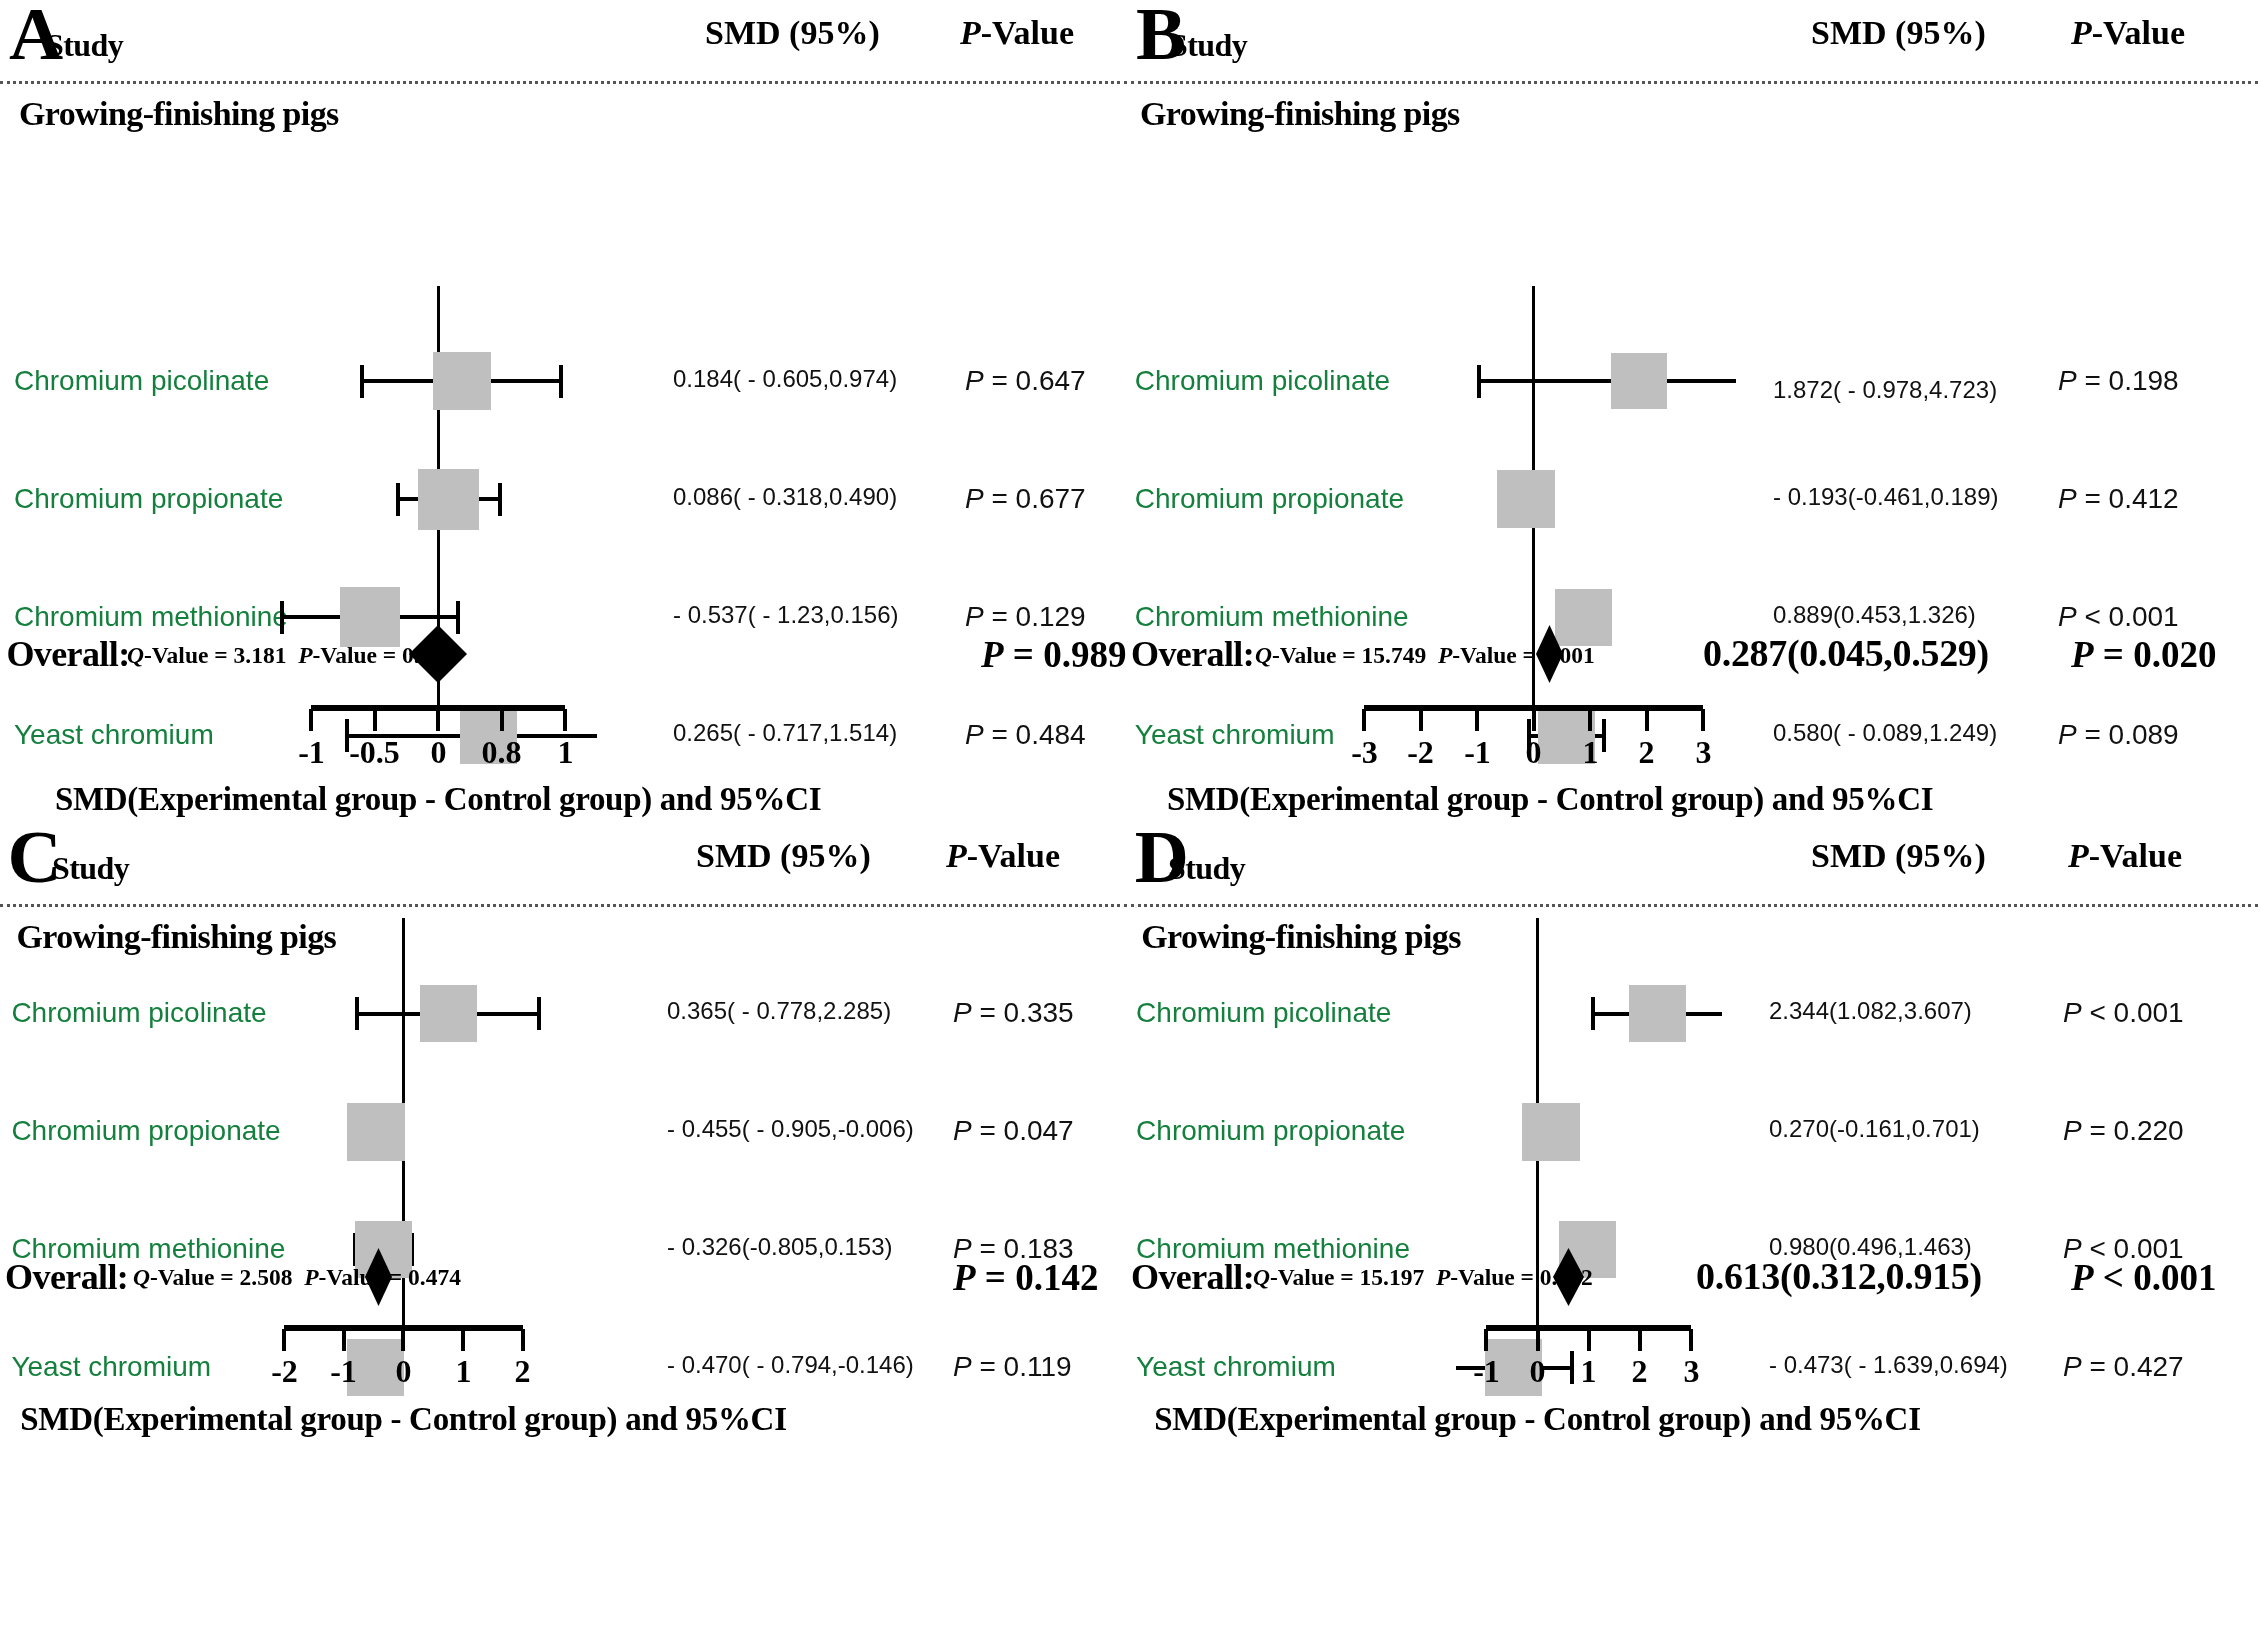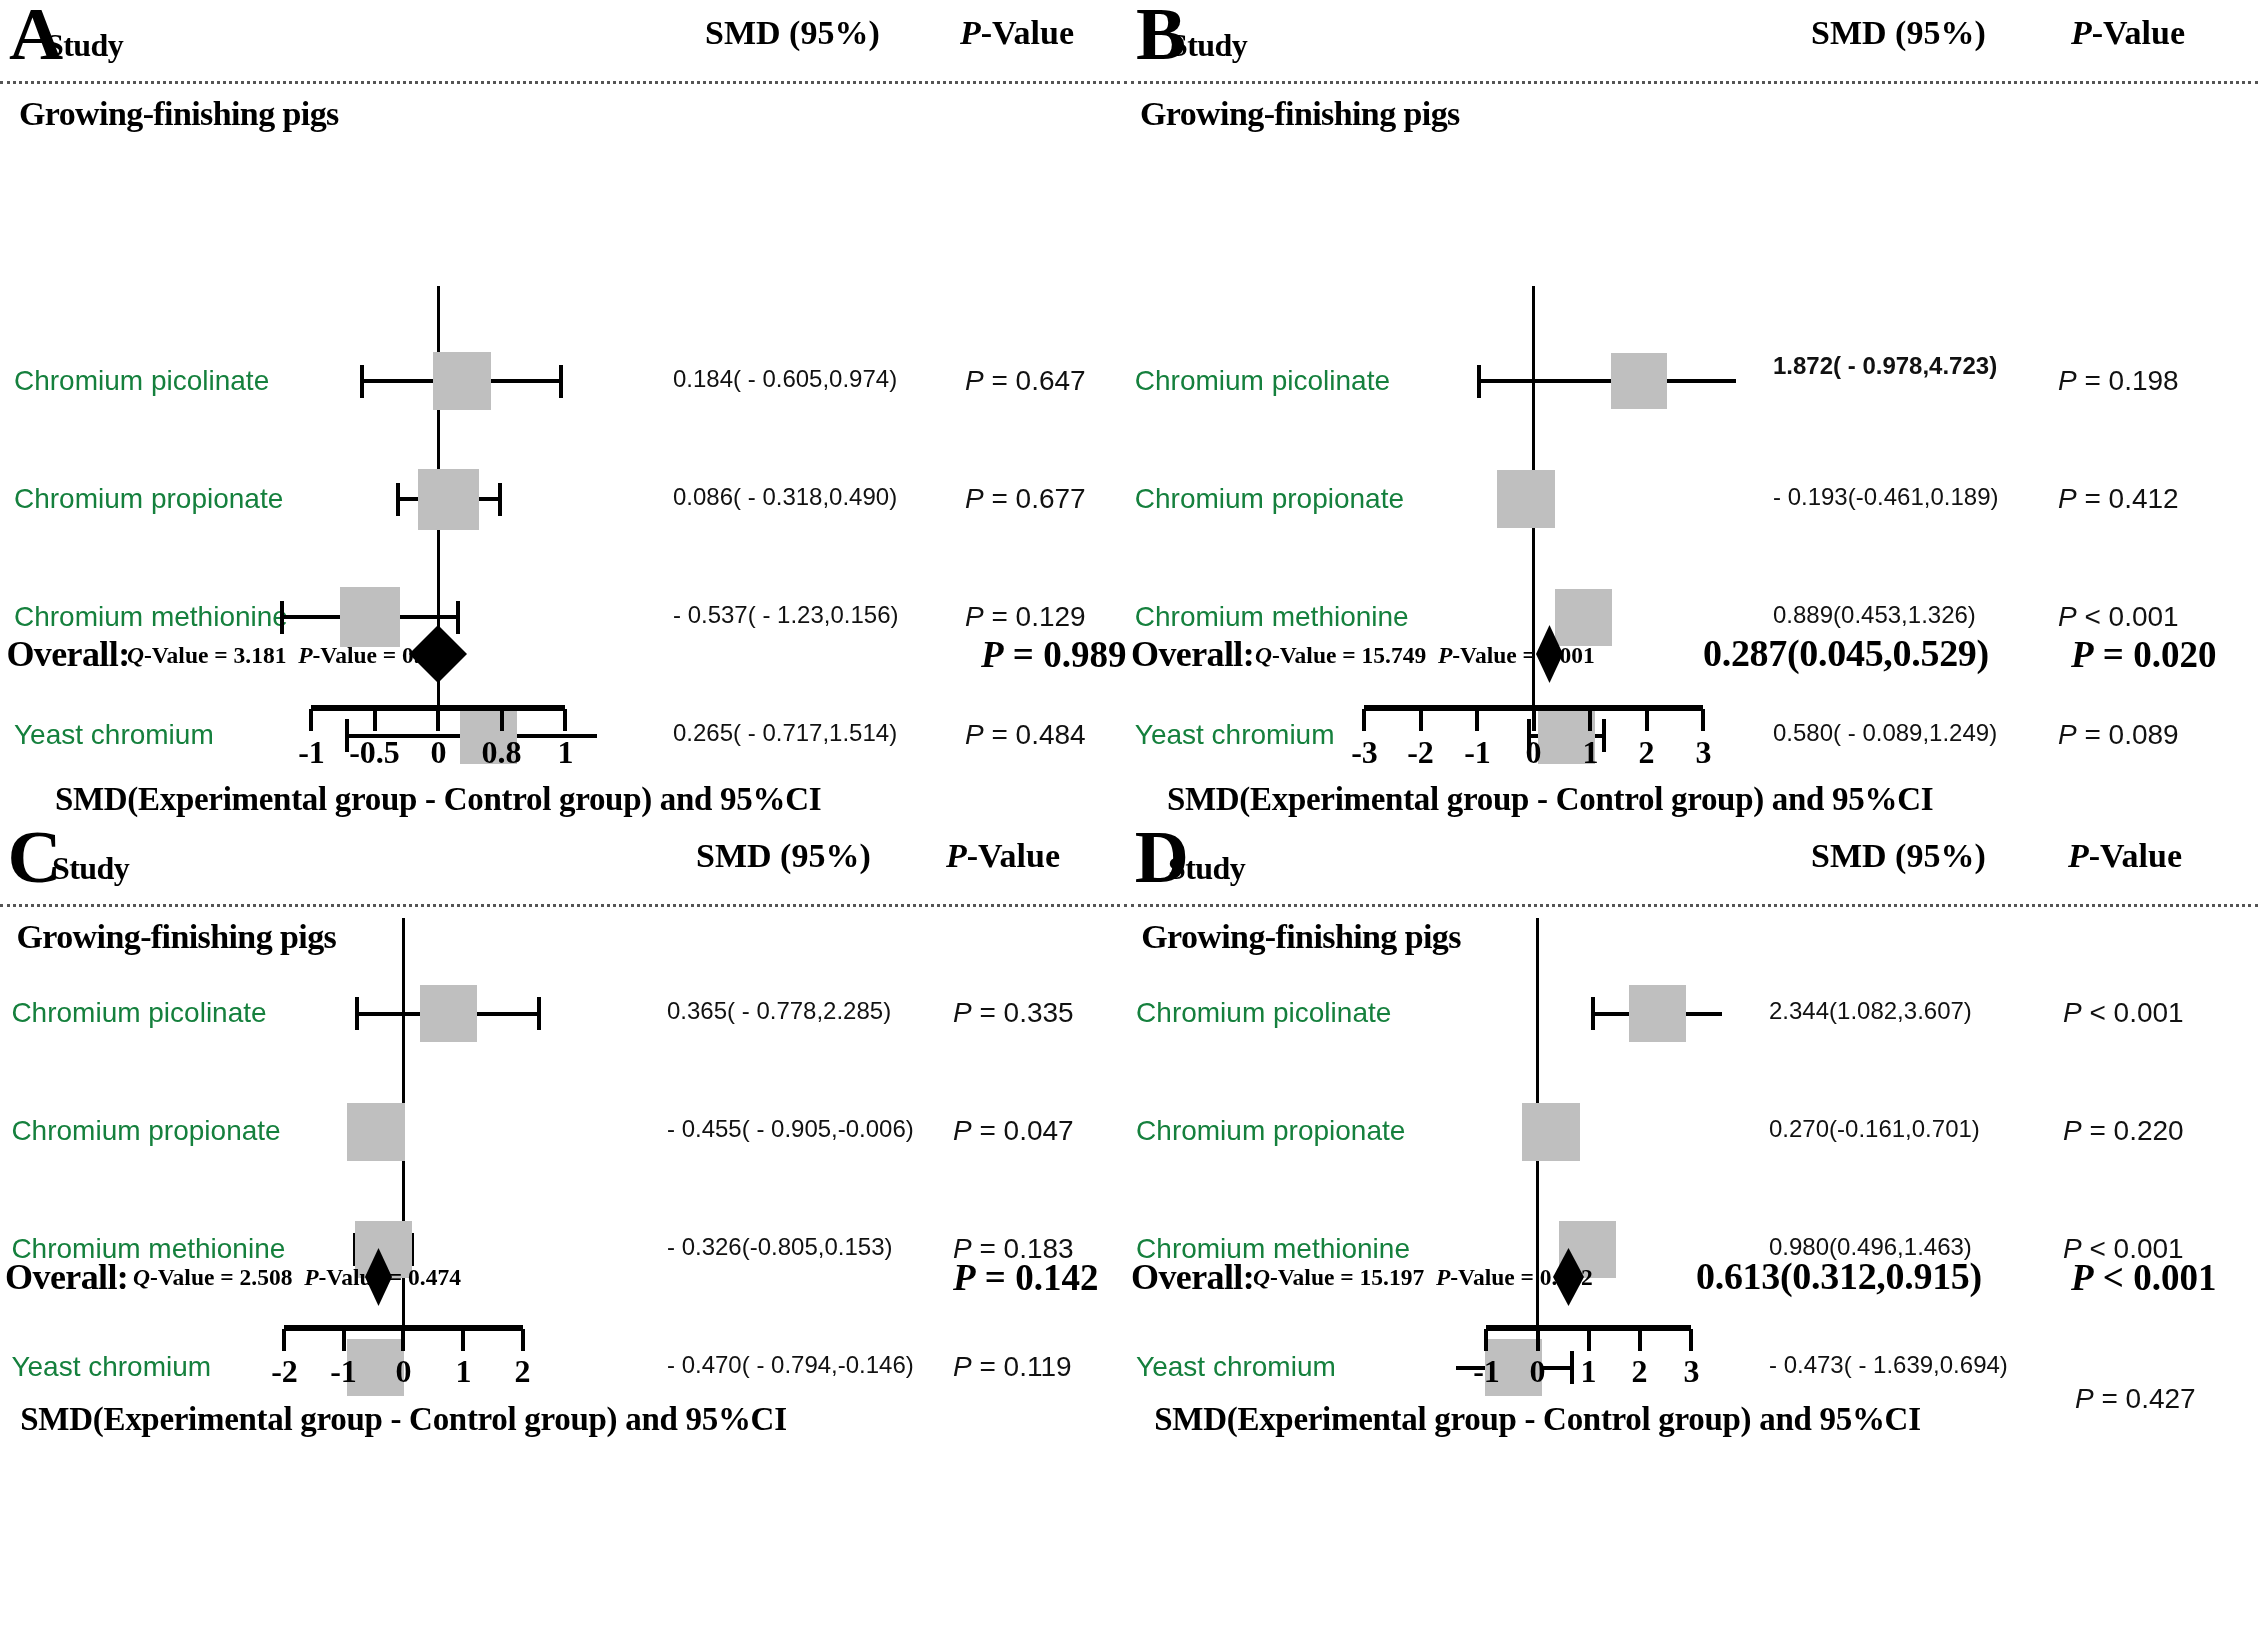--- a/index.html
+++ b/index.html
@@ -165,21 +165,21 @@
     </div>
   <div class="panel b">
       <div class="panel-letter" style="left: 5.1px;">B</div>
       <div class="hdr-study" style="left: 39px;">Study</div>
       <div class="hdr-smd" style="left: 680px;">SMD (95%)</div>
       <div class="hdr-p" style="left: 940px;"><i>P</i>-Value</div>
       <div class="rule" style="top: 81px; width: 1127px;"></div>
       <div class="subgroup" style="left: 9px; top: 95px;">Growing-finishing pigs</div>
       <div class="zero-line" style="left: 401px; top: 286px; height: 431px;"></div>
       <div class="study-label" style="left: 3.8px; top: 365px;">Chromium picolinate</div>
-      <div class="val-smd" style="left: 642px; top: 352px; font-weight: bold;">1.872( - 0.978,4.723)</div>
+      <div class="val-smd" style="left: 642px; top: 376px;">1.872( - 0.978,4.723)</div>
       <div class="val-p" style="left: 927px; top: 365px;"><i>P</i> = 0.198</div>
       <div class="whisker" style="left: 347px; top: 379px; width: 258px;"></div>
       <div class="cap" style="left: 346px; top: 365px; height: 33px;"></div>
       <div class="box" style="left: 480px; top: 353px; width: 56px; height: 56px; background: rgb(191, 191, 191);"></div>
       <div class="study-label" style="left: 3.8px; top: 483px;">Chromium propionate</div>
       <div class="val-smd" style="left: 642px; top: 483px;">- 0.193(-0.461,0.189)</div>
       <div class="val-p" style="left: 927px; top: 483px;"><i>P</i> = 0.412</div>
       <div class="whisker" style="left: 377px; top: 497px; width: 37px;"></div>
       <div class="cap" style="left: 375px; top: 483px; height: 33px;"></div>
       <div class="cap" style="left: 411px; top: 483px; height: 33px;"></div>
@@ -296,21 +296,21 @@
       <div class="box" style="left: 391px; top: 280px; width: 58px; height: 58px; background: rgb(191, 191, 191);"></div>
       <div class="study-label" style="left: 5.1px; top: 410px;">Chromium methionine</div>
       <div class="val-smd" style="left: 638px; top: 410px;">0.980(0.496,1.463)</div>
       <div class="val-p" style="left: 932px; top: 410px;"><i>P</i> &lt; 0.001</div>
       <div class="whisker" style="left: 432px; top: 425px; width: 49px;"></div>
       <div class="cap" style="left: 430px; top: 410px; height: 33px;"></div>
       <div class="cap" style="left: 479px; top: 410px; height: 33px;"></div>
       <div class="box" style="left: 428px; top: 398px; width: 57px; height: 57px; background: rgb(191, 191, 191);"></div>
       <div class="study-label" style="left: 5.1px; top: 528px;">Yeast chromium</div>
       <div class="val-smd" style="left: 638px; top: 528px;">- 0.473( - 1.639,0.694)</div>
-      <div class="val-p" style="left: 932px; top: 560px; margin-left: 12px;"><i>P</i> = 0.427</div>
+      <div class="val-p" style="left: 932px; top: 528px;"><i>P</i> = 0.427</div>
       <div class="whisker" style="left: 325px; top: 543px; width: 117px;"></div>
       <div class="cap" style="left: 439px; top: 528px; height: 33px;"></div>
       <div class="box" style="left: 354px; top: 516px; width: 57px; height: 57px; background: rgb(191, 191, 191);"></div>
       <div class="ov-word" style="left: 0px; top: 433px;">Overall:</div>
       <div class="ov-stats" style="left: 122px; top: 441px;"><i>Q</i>-Value = 15.197 &nbsp;<i>P</i>-Value = 0.002</div>
       <div class="ov-smd" style="left: 565px; top: 431px;">0.613(0.312,0.915)</div>
       <div class="ov-p" style="left: 940px; top: 433px;"><i>P</i> &lt; 0.001</div>
       <div class="diamond" style="left: 422px; top: 425px; width: 31px; height: 58px; clip-path: polygon(50% 0%, 100% 50%, 50% 100%, 0% 50%);"></div>
       <div class="axis-bar" style="left: 355px; top: 502px; width: 205px;"></div>
       <div class="axis-tick" style="left: 353px; top: 506px;"></div>

